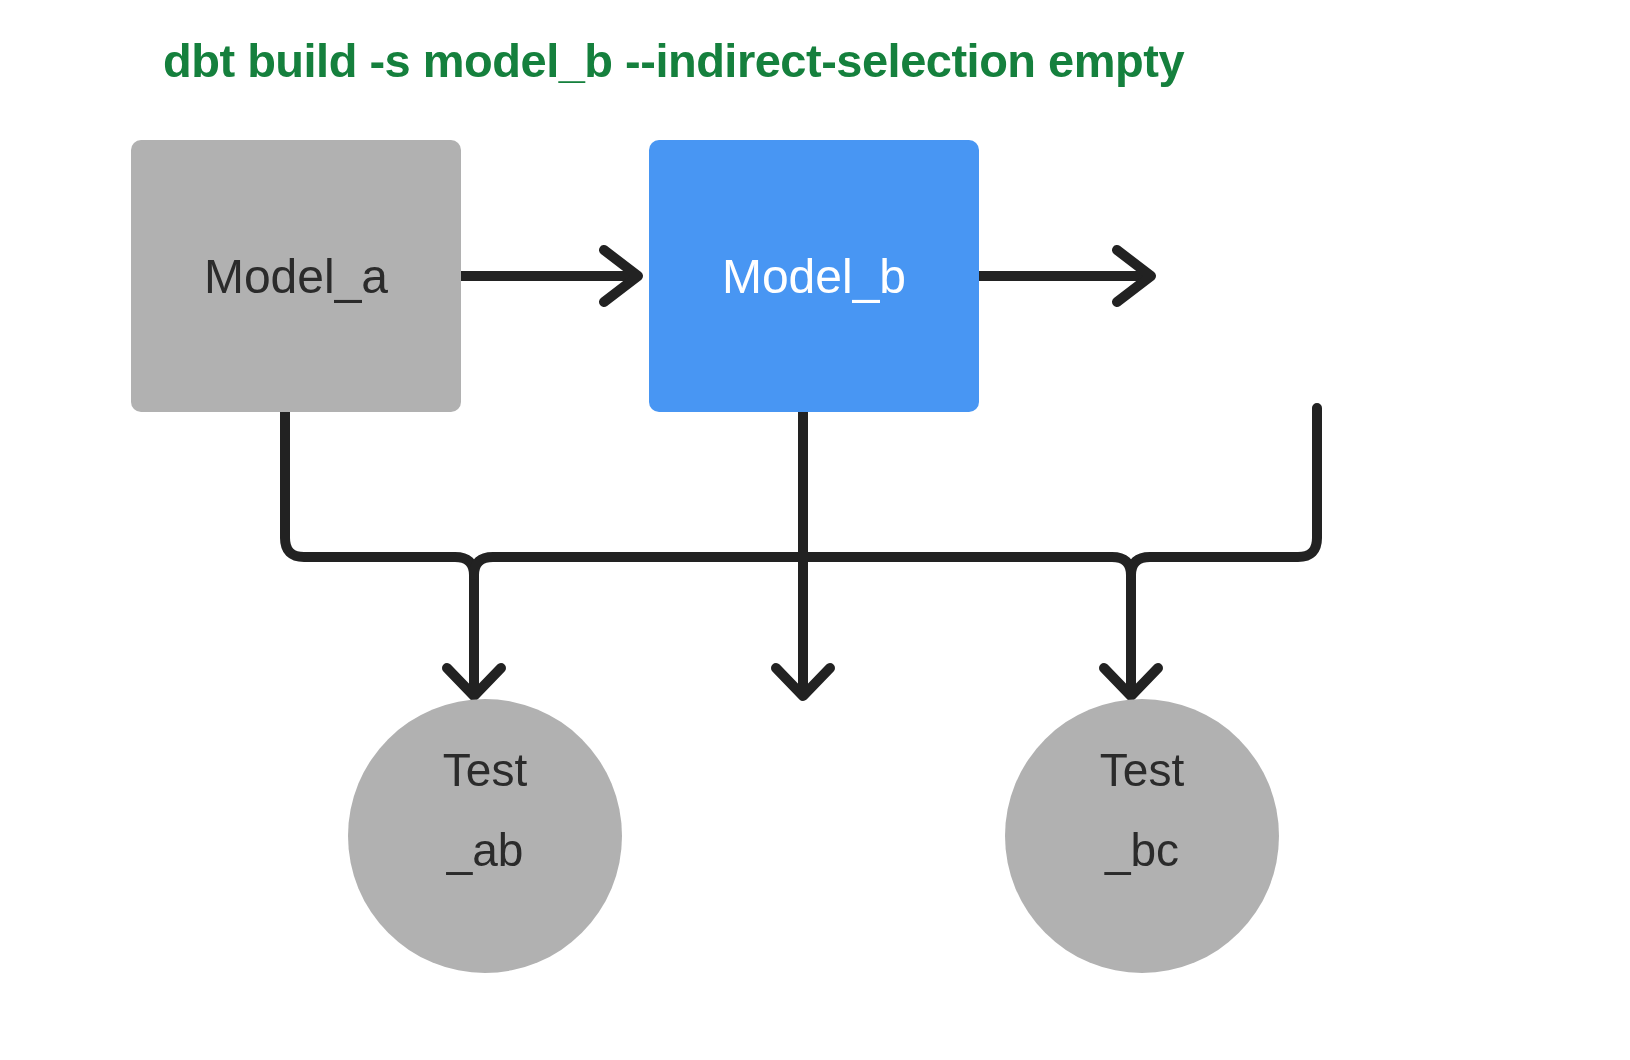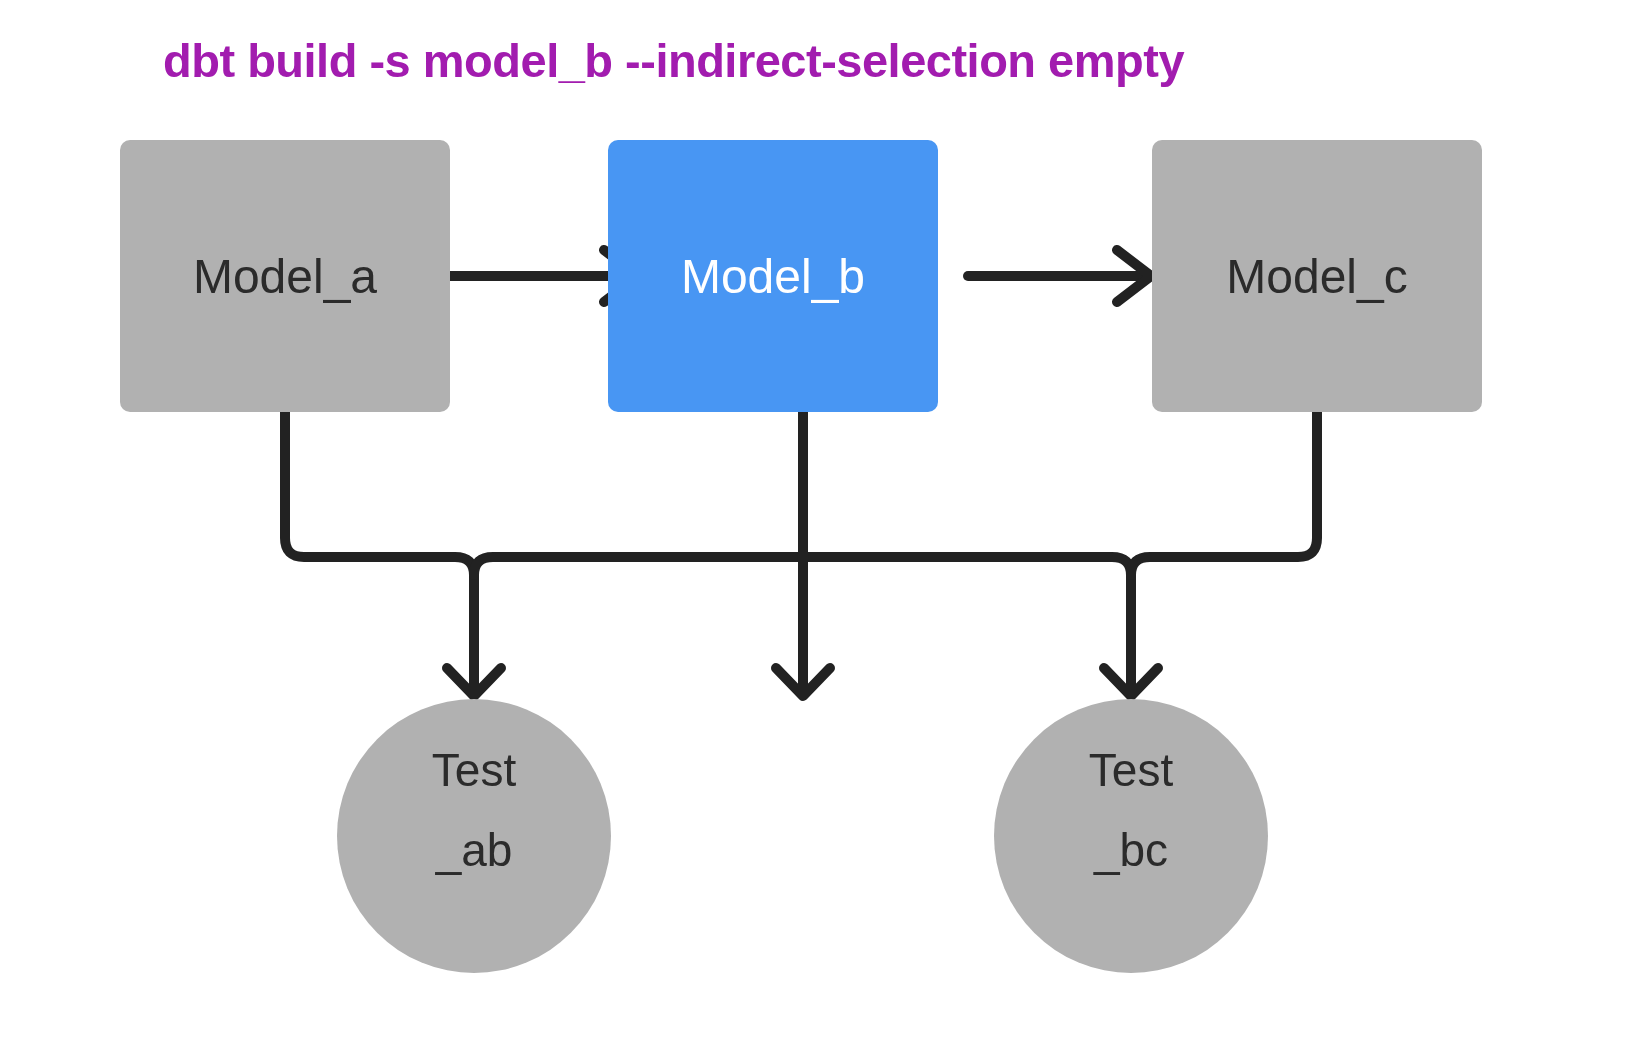--- a/index.html
+++ b/index.html
@@ -15,21 +15,21 @@
     background: #ffffff;
     overflow: hidden;
   }
   .title {
     position: absolute;
     left: 163px;
     top: 33px;
     font-size: 47px;
     font-weight: 600;
     letter-spacing: -0.5px;
-    color: #a21caf;
+    color: #15803d;
     white-space: nowrap;
     text-align: center;
   }
   .edges {
     position: absolute;
     left: 0;
     top: 0;
     width: 1630px;
     height: 1060px;
   }
@@ -39,20 +39,21 @@
     stroke-width: 10;
     stroke-linecap: round;
     stroke-linejoin: round;
   }
   .node {
     position: absolute;
     display: flex;
     align-items: center;
     justify-content: center;
     text-align: center;
+    margin-left: 11px;
   }
   .node.rect {
     width: 330px;
     height: 272px;
     top: 140px;
     border-radius: 10px;
     font-size: 48px;
     font-weight: 500;
   }
   .node.rect.gray {
@@ -105,27 +106,24 @@
 
     <path d="M447 668 L474 696 L501 668"></path>
     <path d="M776 668 L803 696 L830 668"></path>
     <path d="M1104 668 L1131 696 L1158 668"></path>
   </svg>
 
   <div class="node rect gray" style="left:120px">
     <span>Model_a</span>
   </div>
 
-  <div class="node rect blue" style="left:608px">
+  <div class="node rect blue" style="left:638px">
     <span>Model_b</span>
   </div>
 
-  <div class="node rect gray" style="left:1152px">
-    <span>Model_c</span>
-  </div>
 
   <div class="node circle" style="left:337px">
     <span class="circle-label">
       <span>Test</span>
       <span>_ab</span>
     </span>
   </div>
 
 
   <div class="node circle" style="left:994px">

